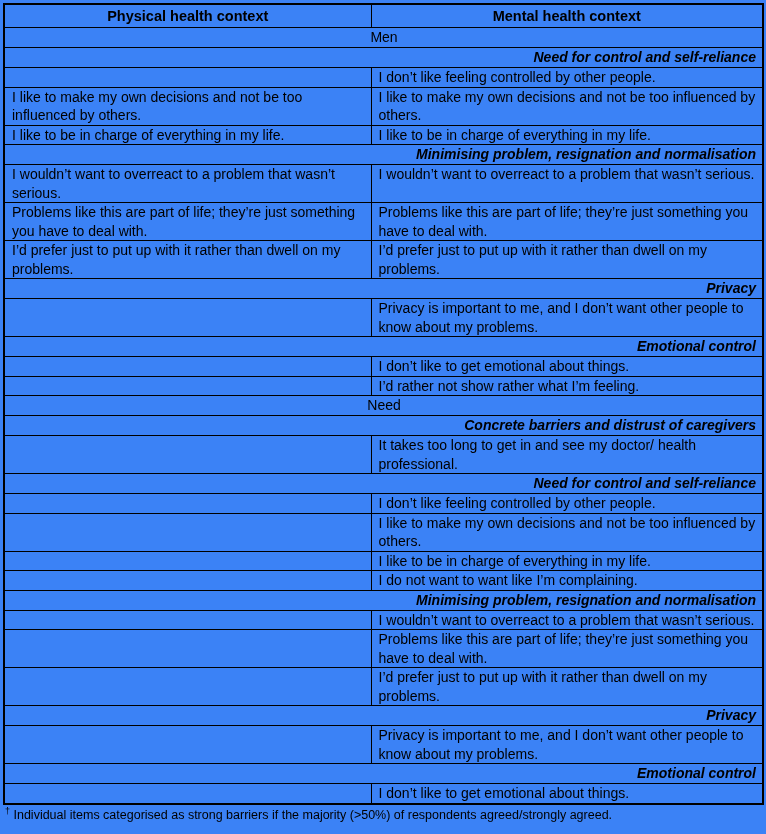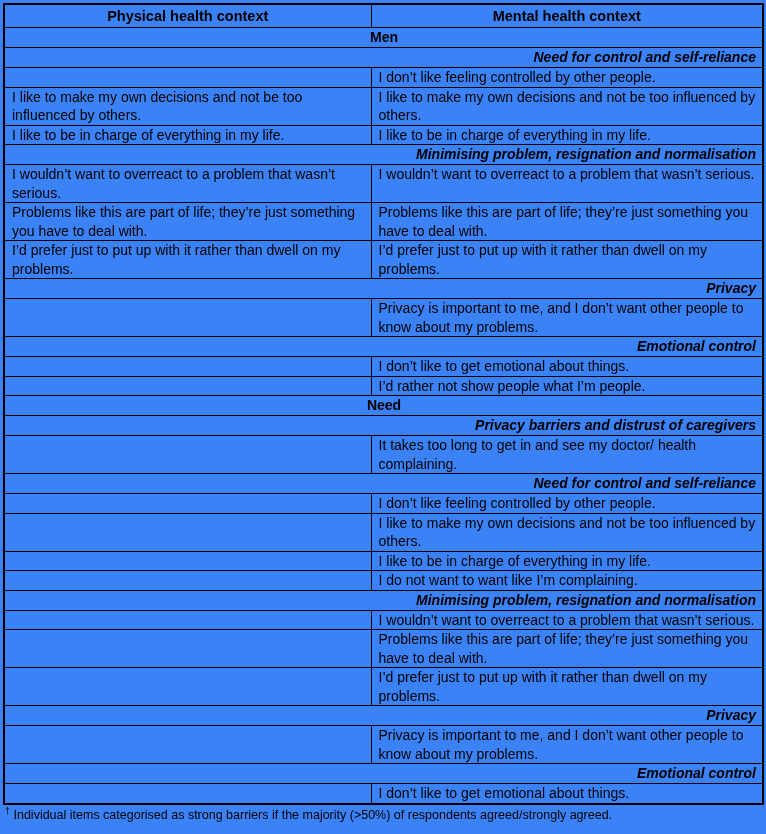--- a/index.html
+++ b/index.html
@@ -36,21 +36,21 @@
     text-align: left;
   }
   table.barriers th.colhead {
     font-weight: bold;
     text-align: center;
     font-size: 14.5px;
     line-height: 20px;
     padding: 1px 4px;
   }
   table.barriers td.group-cell {
-    font-weight: bold;
+    font-weight: normal;
     text-align: center;
     line-height: 19px;
   }
   table.barriers td.section-cell {
     font-weight: bold;
     font-style: italic;
     text-align: right;
     line-height: 19px;
   }
   .footnote {
@@ -123,31 +123,31 @@
         </tr>
         <tr>
           <td colspan="2" class="section-cell">Emotional control</td>
         </tr>
         <tr>
           <td></td>
           <td>I don’t like to get emotional about things.</td>
         </tr>
         <tr>
           <td></td>
-          <td>I’d rather not show people what I’m people.</td>
+          <td>I’d rather not show rather what I’m feeling.</td>
         </tr>
         <tr>
           <td colspan="2" class="group-cell">Need</td>
         </tr>
         <tr>
-          <td colspan="2" class="section-cell">Privacy barriers and distrust of caregivers</td>
-        </tr>
-        <tr>
-          <td></td>
-          <td>It takes too long to get in and see my doctor/ health complaining.</td>
+          <td colspan="2" class="section-cell">Concrete barriers and distrust of caregivers</td>
+        </tr>
+        <tr>
+          <td></td>
+          <td>It takes too long to get in and see my doctor/ health professional.</td>
         </tr>
         <tr>
           <td colspan="2" class="section-cell">Need for control and self-reliance</td>
         </tr>
         <tr>
           <td></td>
           <td>I don’t like feeling controlled by other people.</td>
         </tr>
         <tr>
           <td></td>

